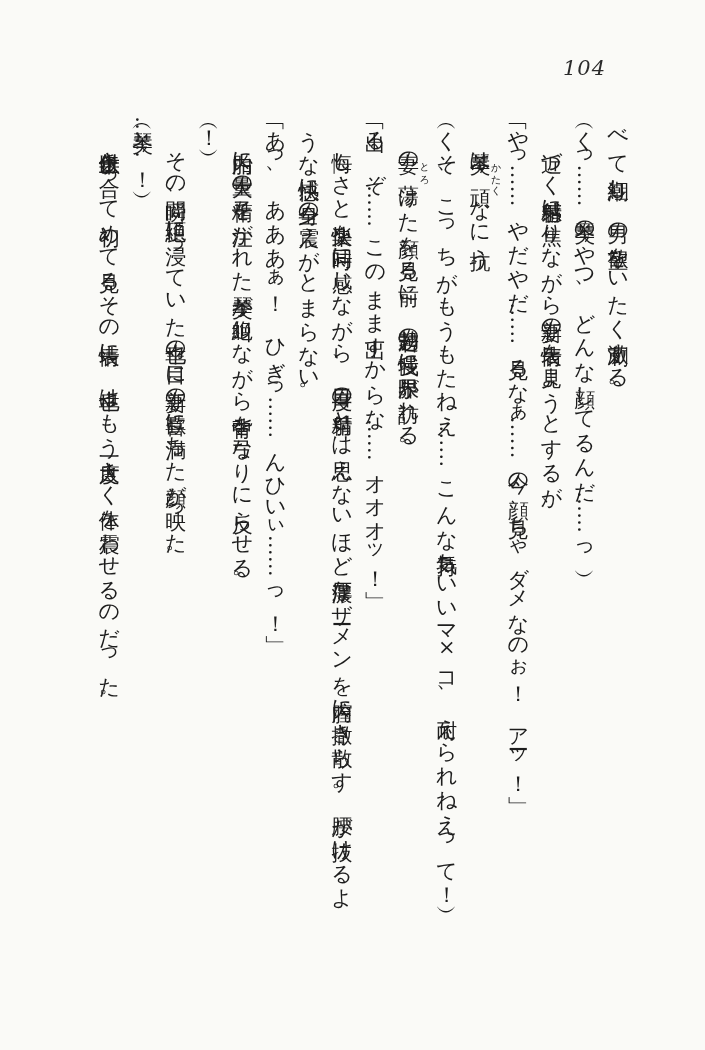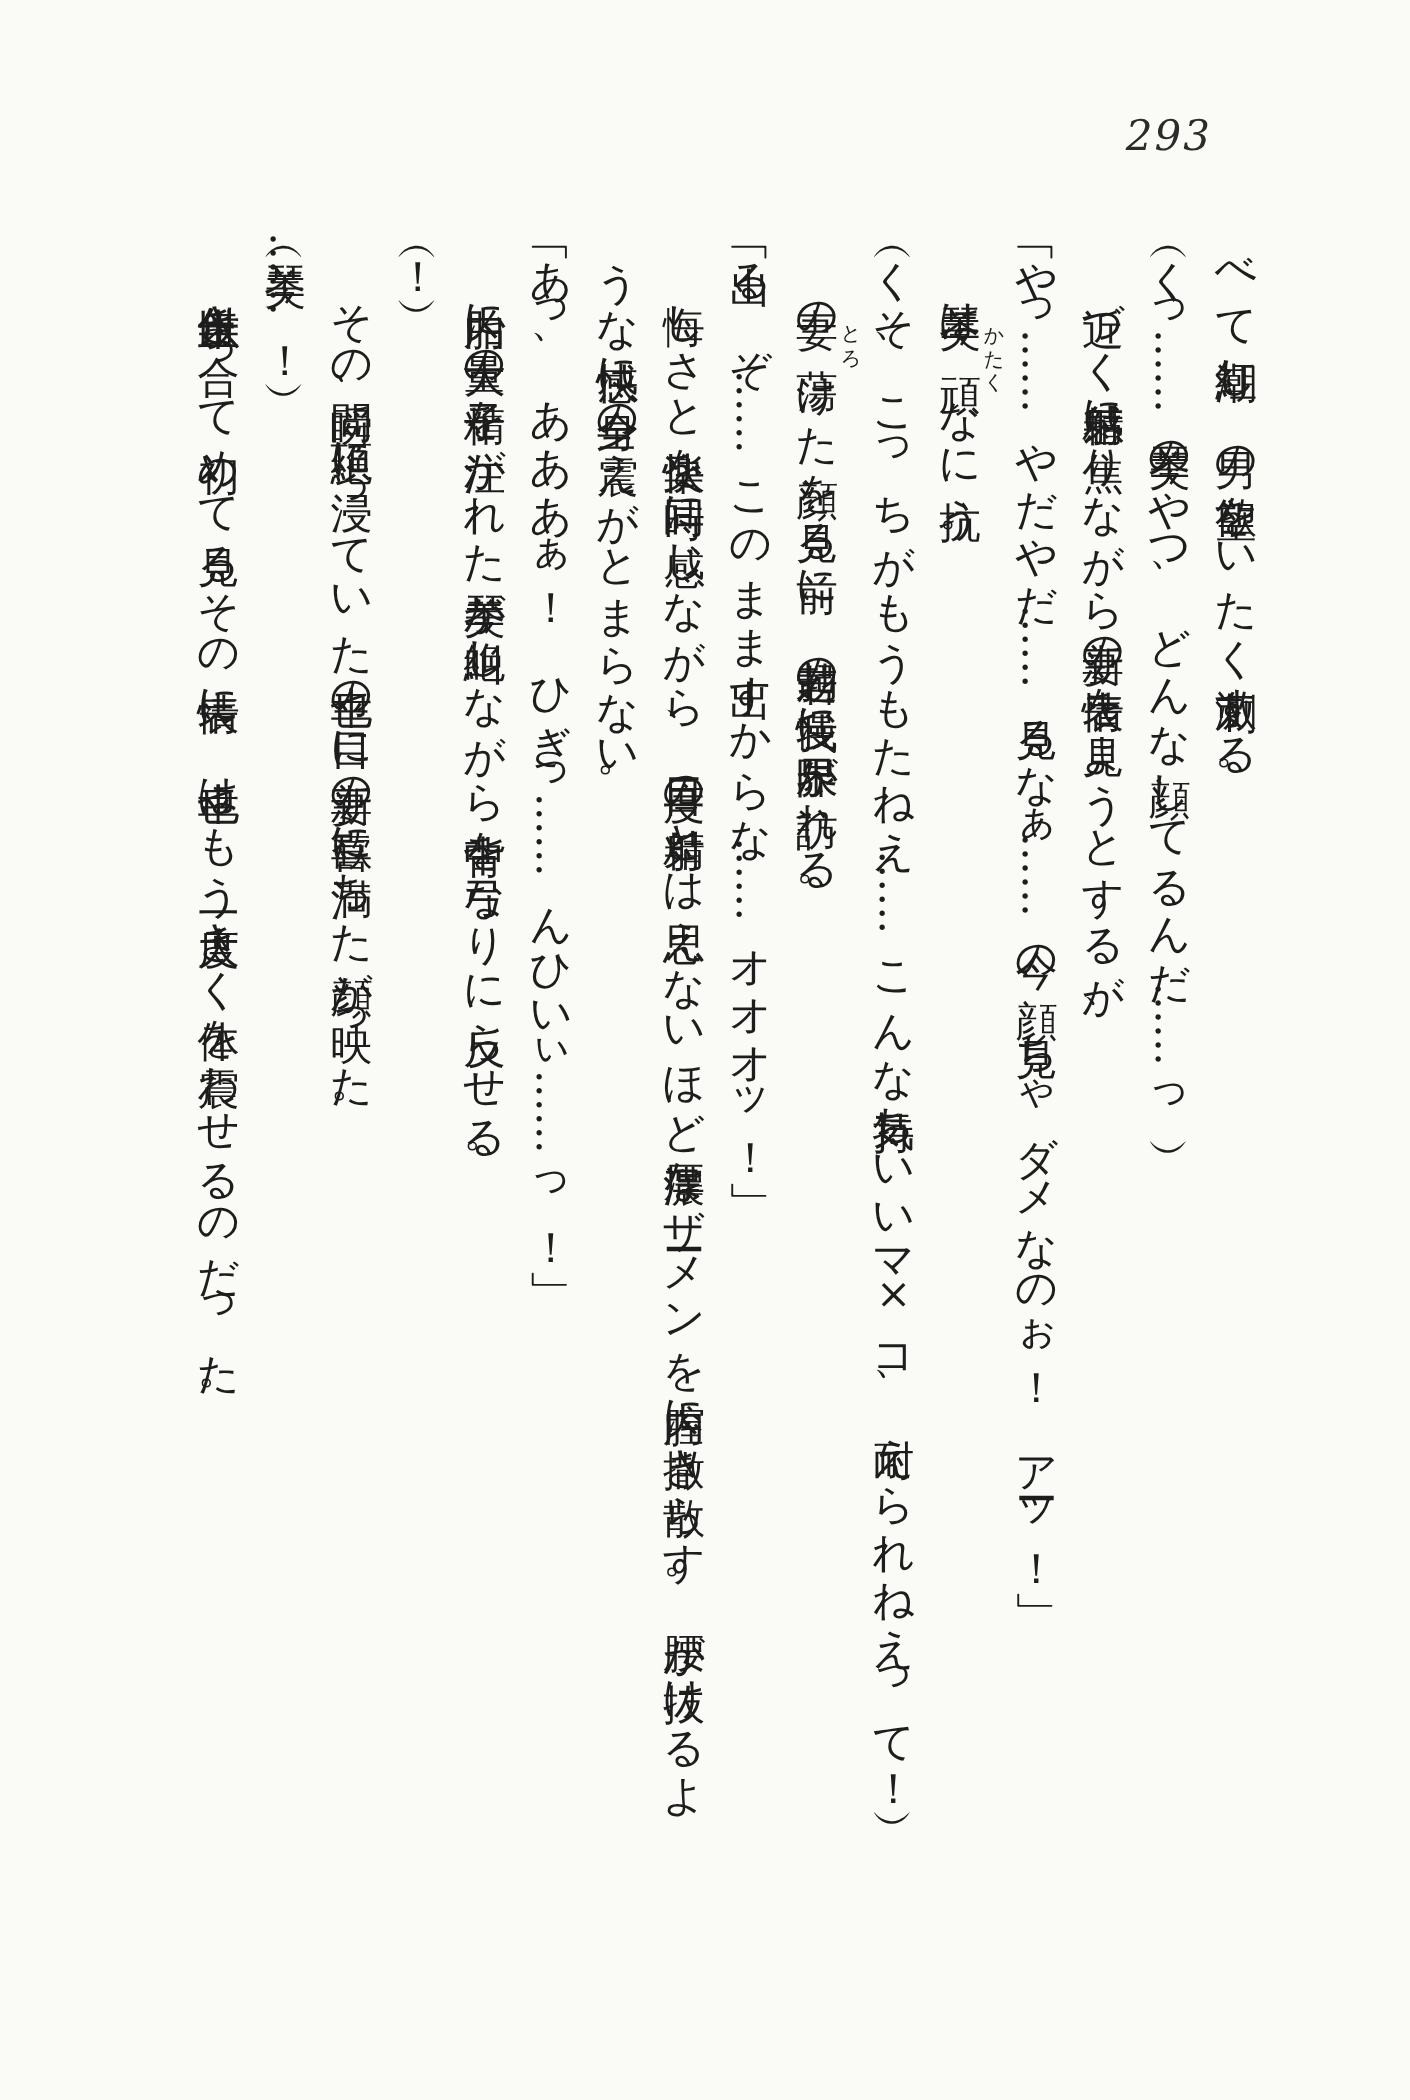--- a/index.html
+++ b/index.html
@@ -55,21 +55,21 @@
   rt {
     font-size: 10px;
     letter-spacing: 0;
     color: #1d1d1d;
   }
 </style>
 </head>
 <body>
 
 <div class="page">
-  <div class="page-number">293</div>
+  <div class="page-number">104</div>
   <div class="text-block" id="text-block">
       <p class="para"><span>べて紅潮し、男の欲望をいたく刺激する。</span></p>
       <p class="para"><span>（くっ……美琴のやつ、どんな顔してるんだ……っ）</span></p>
       <p class="para indent"><span>近づく射精感に焦りながら新妻の表情を見ようとするが、</span></p>
       <p class="para"><span>「やっ……やだやだ……見るなぁ……今の顔、見ちゃダメなのぉ！　アーッ！」</span></p>
       <p class="para indent"><span>美琴は</span><ruby>頑<rt>かたく</rt></ruby><span>なに抗う。</span></p>
       <p class="para"><span>（くそ、こっちがもうもたねえ……こんな気持ちいいマ×コ、耐えられねえって！）</span></p>
       <p class="para indent"><span>妻の</span><ruby>蕩<rt>とろ</rt></ruby><span>けた顔を見る前に、若勃起の我慢に限界が訪れる。</span></p>
       <p class="para"><span>「出る、ぞ……このまま出すからな……オオオッ！」</span></p>
       <p class="para indent"><span>悔しさと快楽を同時に感じながら、二度目の射精とは思えないほど濃厚なザーメンを膣内に撒き散らす。腰が抜けるような快感に全身の震えがとまらない。</span></p>

